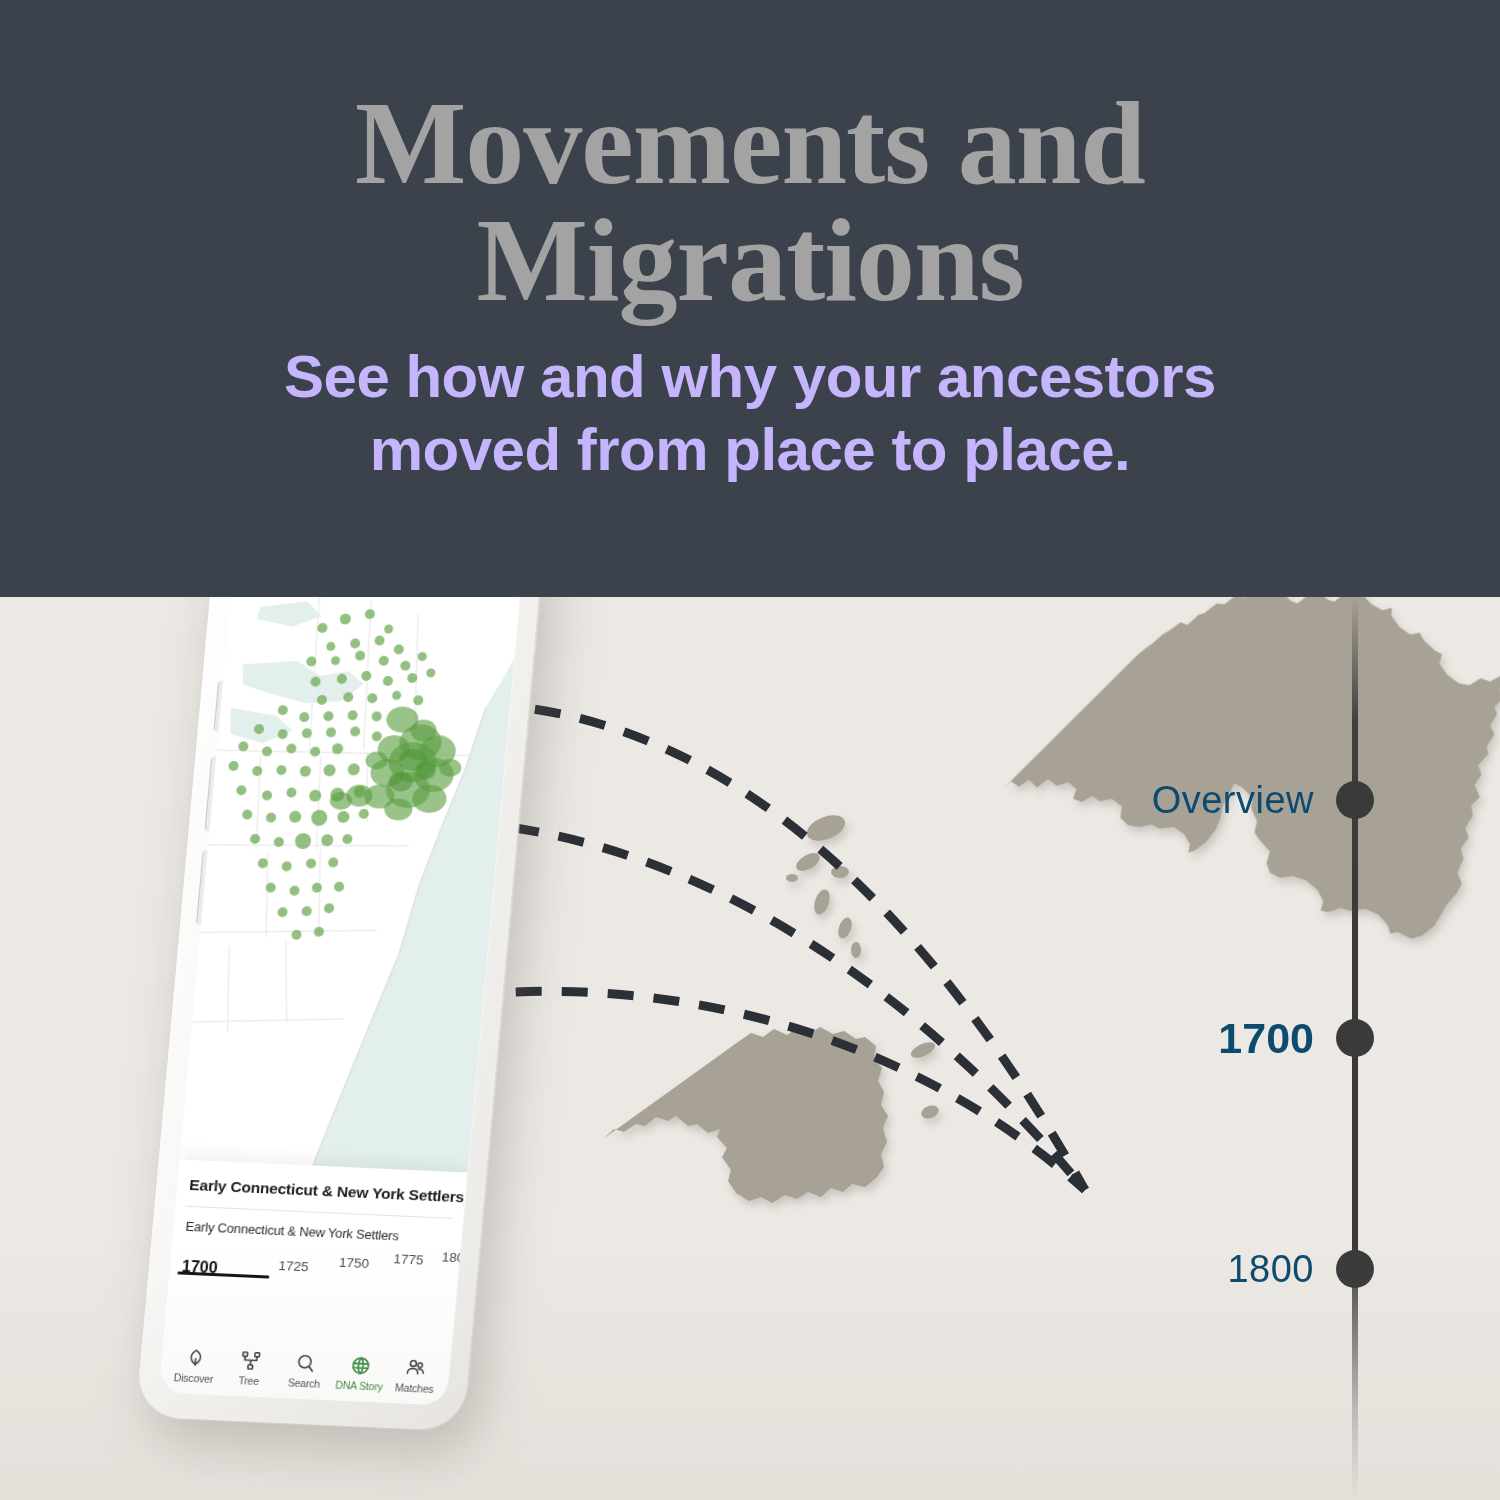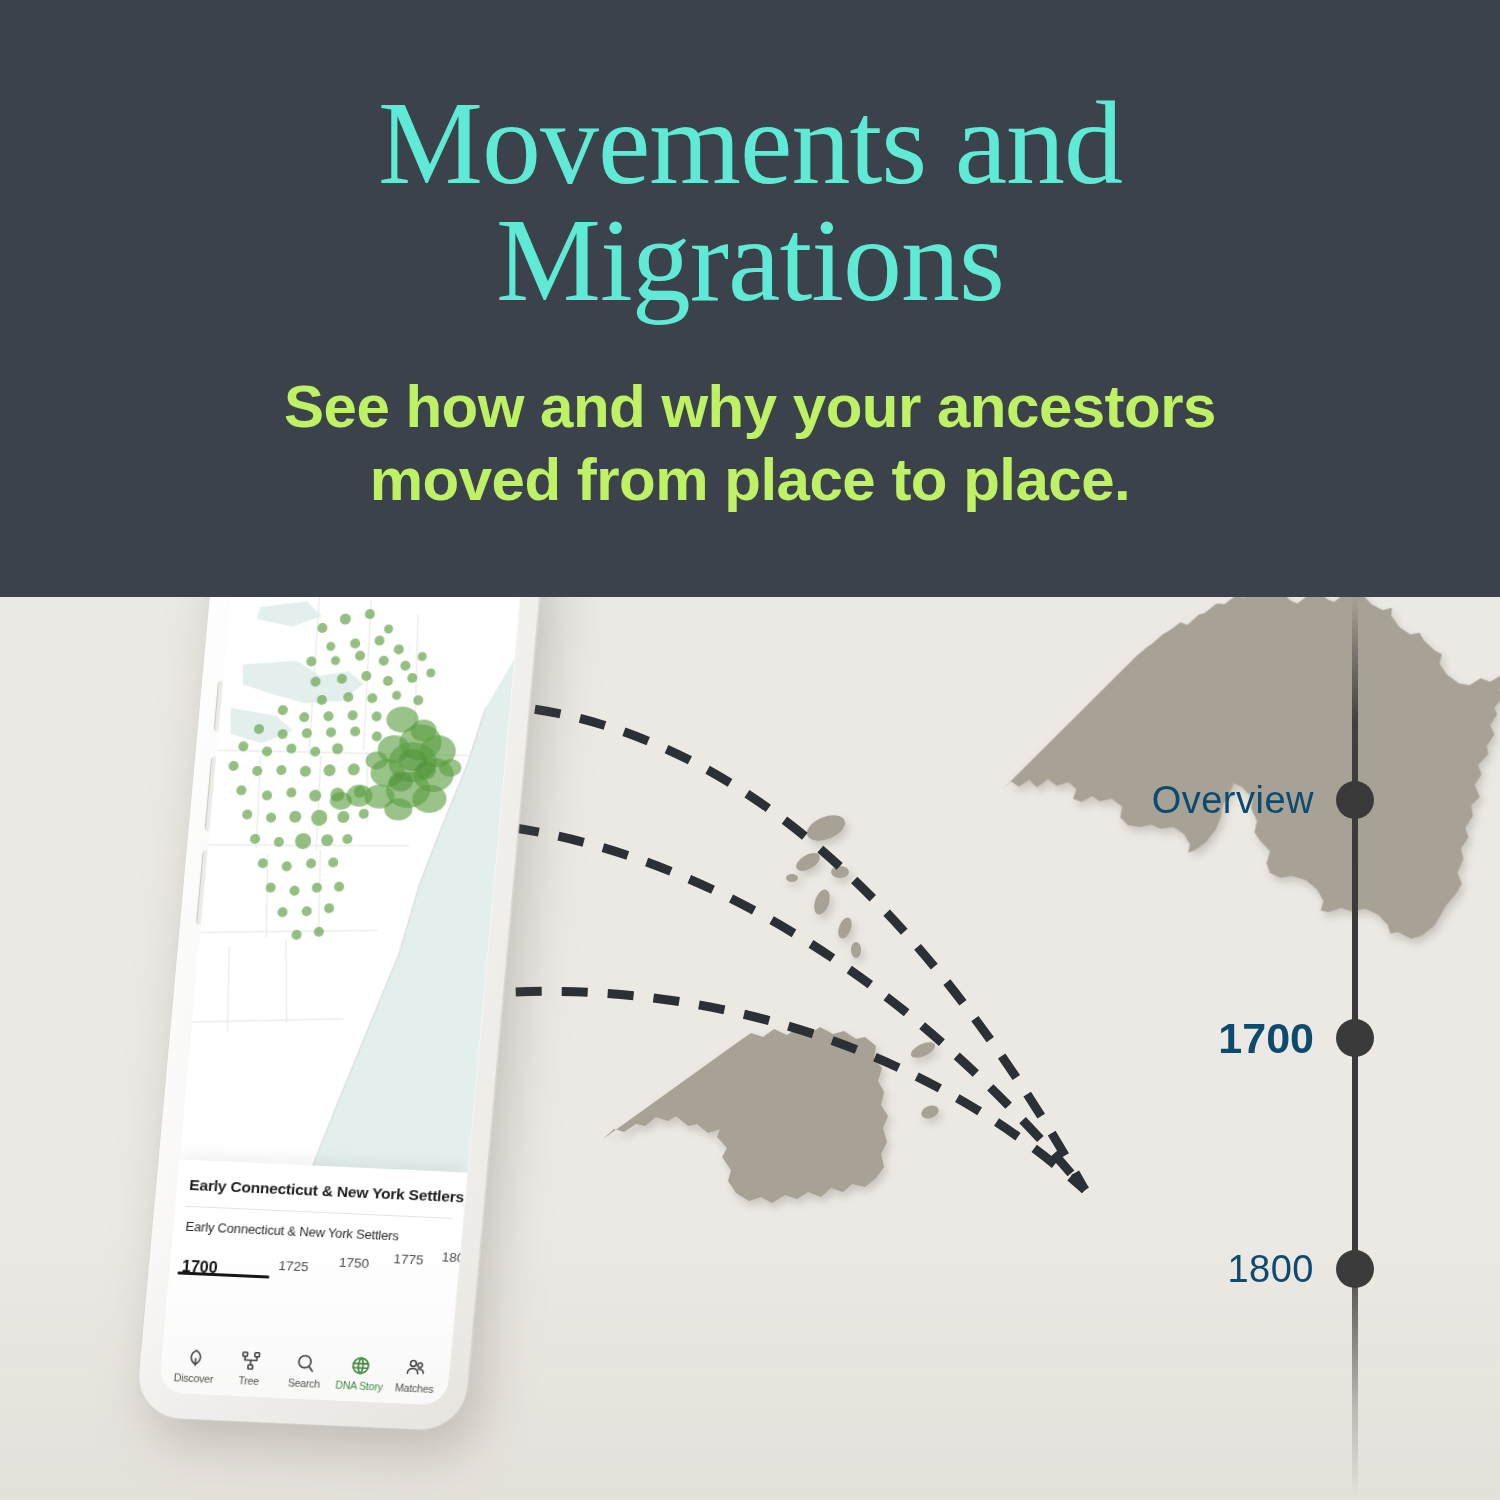--- a/index.html
+++ b/index.html
@@ -11,32 +11,32 @@
 
   
   #header{
     position:absolute;left:0;top:0;width:1500px;height:597px;
     background:#3c424c;
     display:flex;flex-direction:column;align-items:center;justify-content:flex-start;
     box-sizing:border-box;padding-top:86px;
   }
   #title{
     font-family:"Liberation Serif", serif;
-    color:#5eead4;
+    color:#a3a3a3;
     font-size:118px;
     line-height:0.99;
-    font-weight:400;
+    font-weight:700;
     text-align:center;
     letter-spacing:-1px;
     max-width:1060px;
   }
   #subtitle{
-    margin-top:50px;
+    margin-top:20px;
     font-family:"Liberation Sans", sans-serif;
-    color:#bef264;
+    color:#c4b5fd;
     font-size:60px;
     line-height:1.22;
     font-weight:700;
     text-align:center;
     max-width:1120px;
     letter-spacing:-0.5px;
   }
 
   
   #stage{

